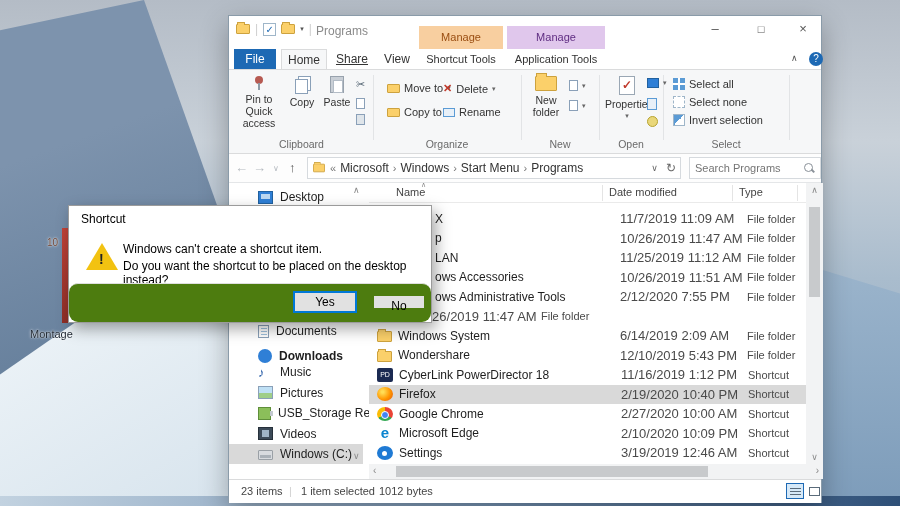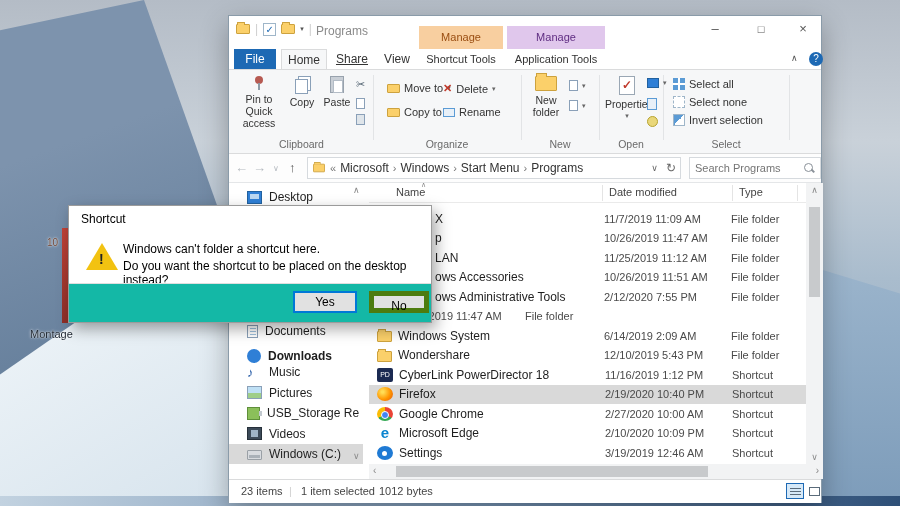--- a/index.html
+++ b/index.html
@@ -133,21 +133,21 @@
     font-family:"Liberation Sans",sans-serif; color:#444; background:transparent; }
   .lens { position:relative; width:12px; height:12px; margin-left:auto; }
   .lens::before { content:""; position:absolute; left:1px; top:1px; width:7px; height:7px;
     border:1.5px solid #8a9199; border-radius:50%; }
   .lens::after { content:""; position:absolute; left:8px; top:8px; width:4px; height:1.5px;
     background:#8a9199; transform:rotate(45deg); }
 
   
   .sidebar { position:absolute; left:0; top:167px; width:137px; height:281px; background:#fff; }
   .side-item { position:absolute; left:0; width:134px; height:20px; display:flex;
-    align-items:center; padding-left:18px; gap:7px; cursor:default; }
+    align-items:center; padding-left:29px; gap:7px; cursor:default; }
   .side-item.sel { background:#d9d9d9; }
   .slbl { font-size:12px; color:#1e1e1e; white-space:nowrap; }
   .side-scroll { position:absolute; font-size:9px; color:#8a8a8a; left:124px; }
   .sic { display:inline-block; width:15px; height:13px; position:relative; flex:0 0 auto; }
   .ic-desktop { background:#2f7fd6; border:1px solid #21619f; }
   .ic-desktop::after { content:""; position:absolute; left:2px; top:2px; right:2px; bottom:4px; background:#bcd8f2; }
   .ic-documents { width:11px; background:#fff; border:1px solid #8aa0b8; }
   .ic-documents::after { content:""; position:absolute; left:2px; top:2px; width:6px; height:7px;
     background:repeating-linear-gradient(#9fc0dd 0 1px,transparent 1px 3px); }
   .ic-downloads { border-radius:50%; width:14px; height:14px; background:#2f7fd6; color:#fff;
@@ -167,21 +167,21 @@
     font-size:11px; color:#444; }
   .flhead .h { position:absolute; top:3px; } 
   #h-name { left:27px; } #h-date { left:240px; } #h-type { left:370px; }
   .hsep { position:absolute; top:2px; height:16px; width:1px; background:#e4e4e4; }
   .sortmark { position:absolute; left:52px; top:-2px; font-size:7px; color:#8a8a8a; }
   .frows { position:absolute; left:0; top:26px; right:0; }
   .frow { display:flex; align-items:center; height:19.5px; padding-left:8px; cursor:default; }
   .frow.sel { background:#d9d9d9; }
   .fname { width:206px; font-size:12px; color:#1e1e1e; white-space:nowrap; overflow:hidden; }
   .fname.cut { padding-left:37px; }
-  .fdate { width:127px; font-size:11px; color:#4a4a4a; }
+  .fdate { width:127px; font-size:13px; color:#4a4a4a;margin-left:16px; }
   .ftype { font-size:11px; color:#4a4a4a; }
   .fic { width:16px; height:14px; margin-right:6px; flex:0 0 auto; position:relative; font-size:0; }
   .app-folder { width:15px; height:11px; margin-top:2px; background:#fbd06a; border:1px solid #cda23e; border-radius:1px; }
   .app-folder::before { content:""; position:absolute; top:-3px; left:0; width:6px; height:2px;
     background:#fbd06a; border:1px solid #cda23e; border-bottom:none; }
   .app-cyberlink { background:#1b2a52; border-radius:2px; color:#fff; font-size:7px;
     line-height:14px; text-align:center; }
   .app-firefox { border-radius:50%; background:radial-gradient(circle at 35% 35%,#ffdd55 8%,#ff9500 55%,#e55b0c 95%); }
   .app-chrome { border-radius:50%; background:conic-gradient(#ea4335 0 120deg,#34a853 0 240deg,#fbbc05 0 360deg); }
   .app-chrome::after { content:""; position:absolute; left:4px; top:4px; width:6px; height:6px;
@@ -216,22 +216,22 @@
   
   .dialog { position:absolute; left:68px; top:205px; width:364px; height:118px; background:#fff;
     border:1px solid #9b9b9b; box-shadow:4px 6px 14px rgba(0,0,0,.35); z-index:50; font-size:12px; }
   .dlg-title { position:absolute; left:12px; top:6px; color:#000; }
   .warn-tri { position:absolute; left:17px; top:37px; width:0; height:0;
     border-left:16px solid transparent; border-right:16px solid transparent;
     border-bottom:27px solid #f2c211; }
   .warn-bang { position:absolute; left:30px; top:45px; color:#222; font-weight:bold; font-size:14px; }
   .dlg-line { position:absolute; left:54px; color:#000; }
   #dlg-l1 { top:36px; } #dlg-l2 { top:53px; }
-  .dlg-strip { position:absolute; left:0; right:0; bottom:0; height:39px; background:#14b8a6;
-    border-top:1px solid #dfdfdf; }
+  .dlg-strip { position:absolute; left:0; right:0; bottom:0; height:39px; background:#4d7c0f;
+    border-top:1px solid #dfdfdf;border-radius:9px; }
   .dlg-btn { position:absolute; top:7px; height:22px; background:#e1e1e1; border:5px solid #4d7c0f;
     text-align:center; line-height:20px; font-size:12px; color:#000; cursor:default; }
   #btn-yes { left:224px; width:64px; border:2px solid var(--dialog_focus,#0078d7); line-height:18px; }
   #btn-no { left:300px; width:60px; }
 </style>
 </head>
 <body>
 
 <div class="desktop">
   <div class="wp">
@@ -544,20 +544,20 @@
       <span class="viewbtn" id="vb-thumbs">
           <span class="vb-box"></span>
         </span>
     </div>
   </div>
 
   <div class="dialog">
     <span class="dlg-title">Shortcut</span>
     <span class="warn-tri"></span>
     <span class="warn-bang">!</span>
-    <span class="dlg-line" id="dlg-l1">Windows can't folder a shortcut here.</span>
+    <span class="dlg-line" id="dlg-l1">Windows can't create a shortcut item.</span>
     <span class="dlg-line" id="dlg-l2">Do you want the shortcut to be placed on the desktop instead?</span>
     <div class="dlg-strip">
       <span class="dlg-btn" id="btn-yes">Yes</span>
       <span class="dlg-btn" id="btn-no">No</span>
     </div>
   </div>
 </div>
 
 </body></html>

